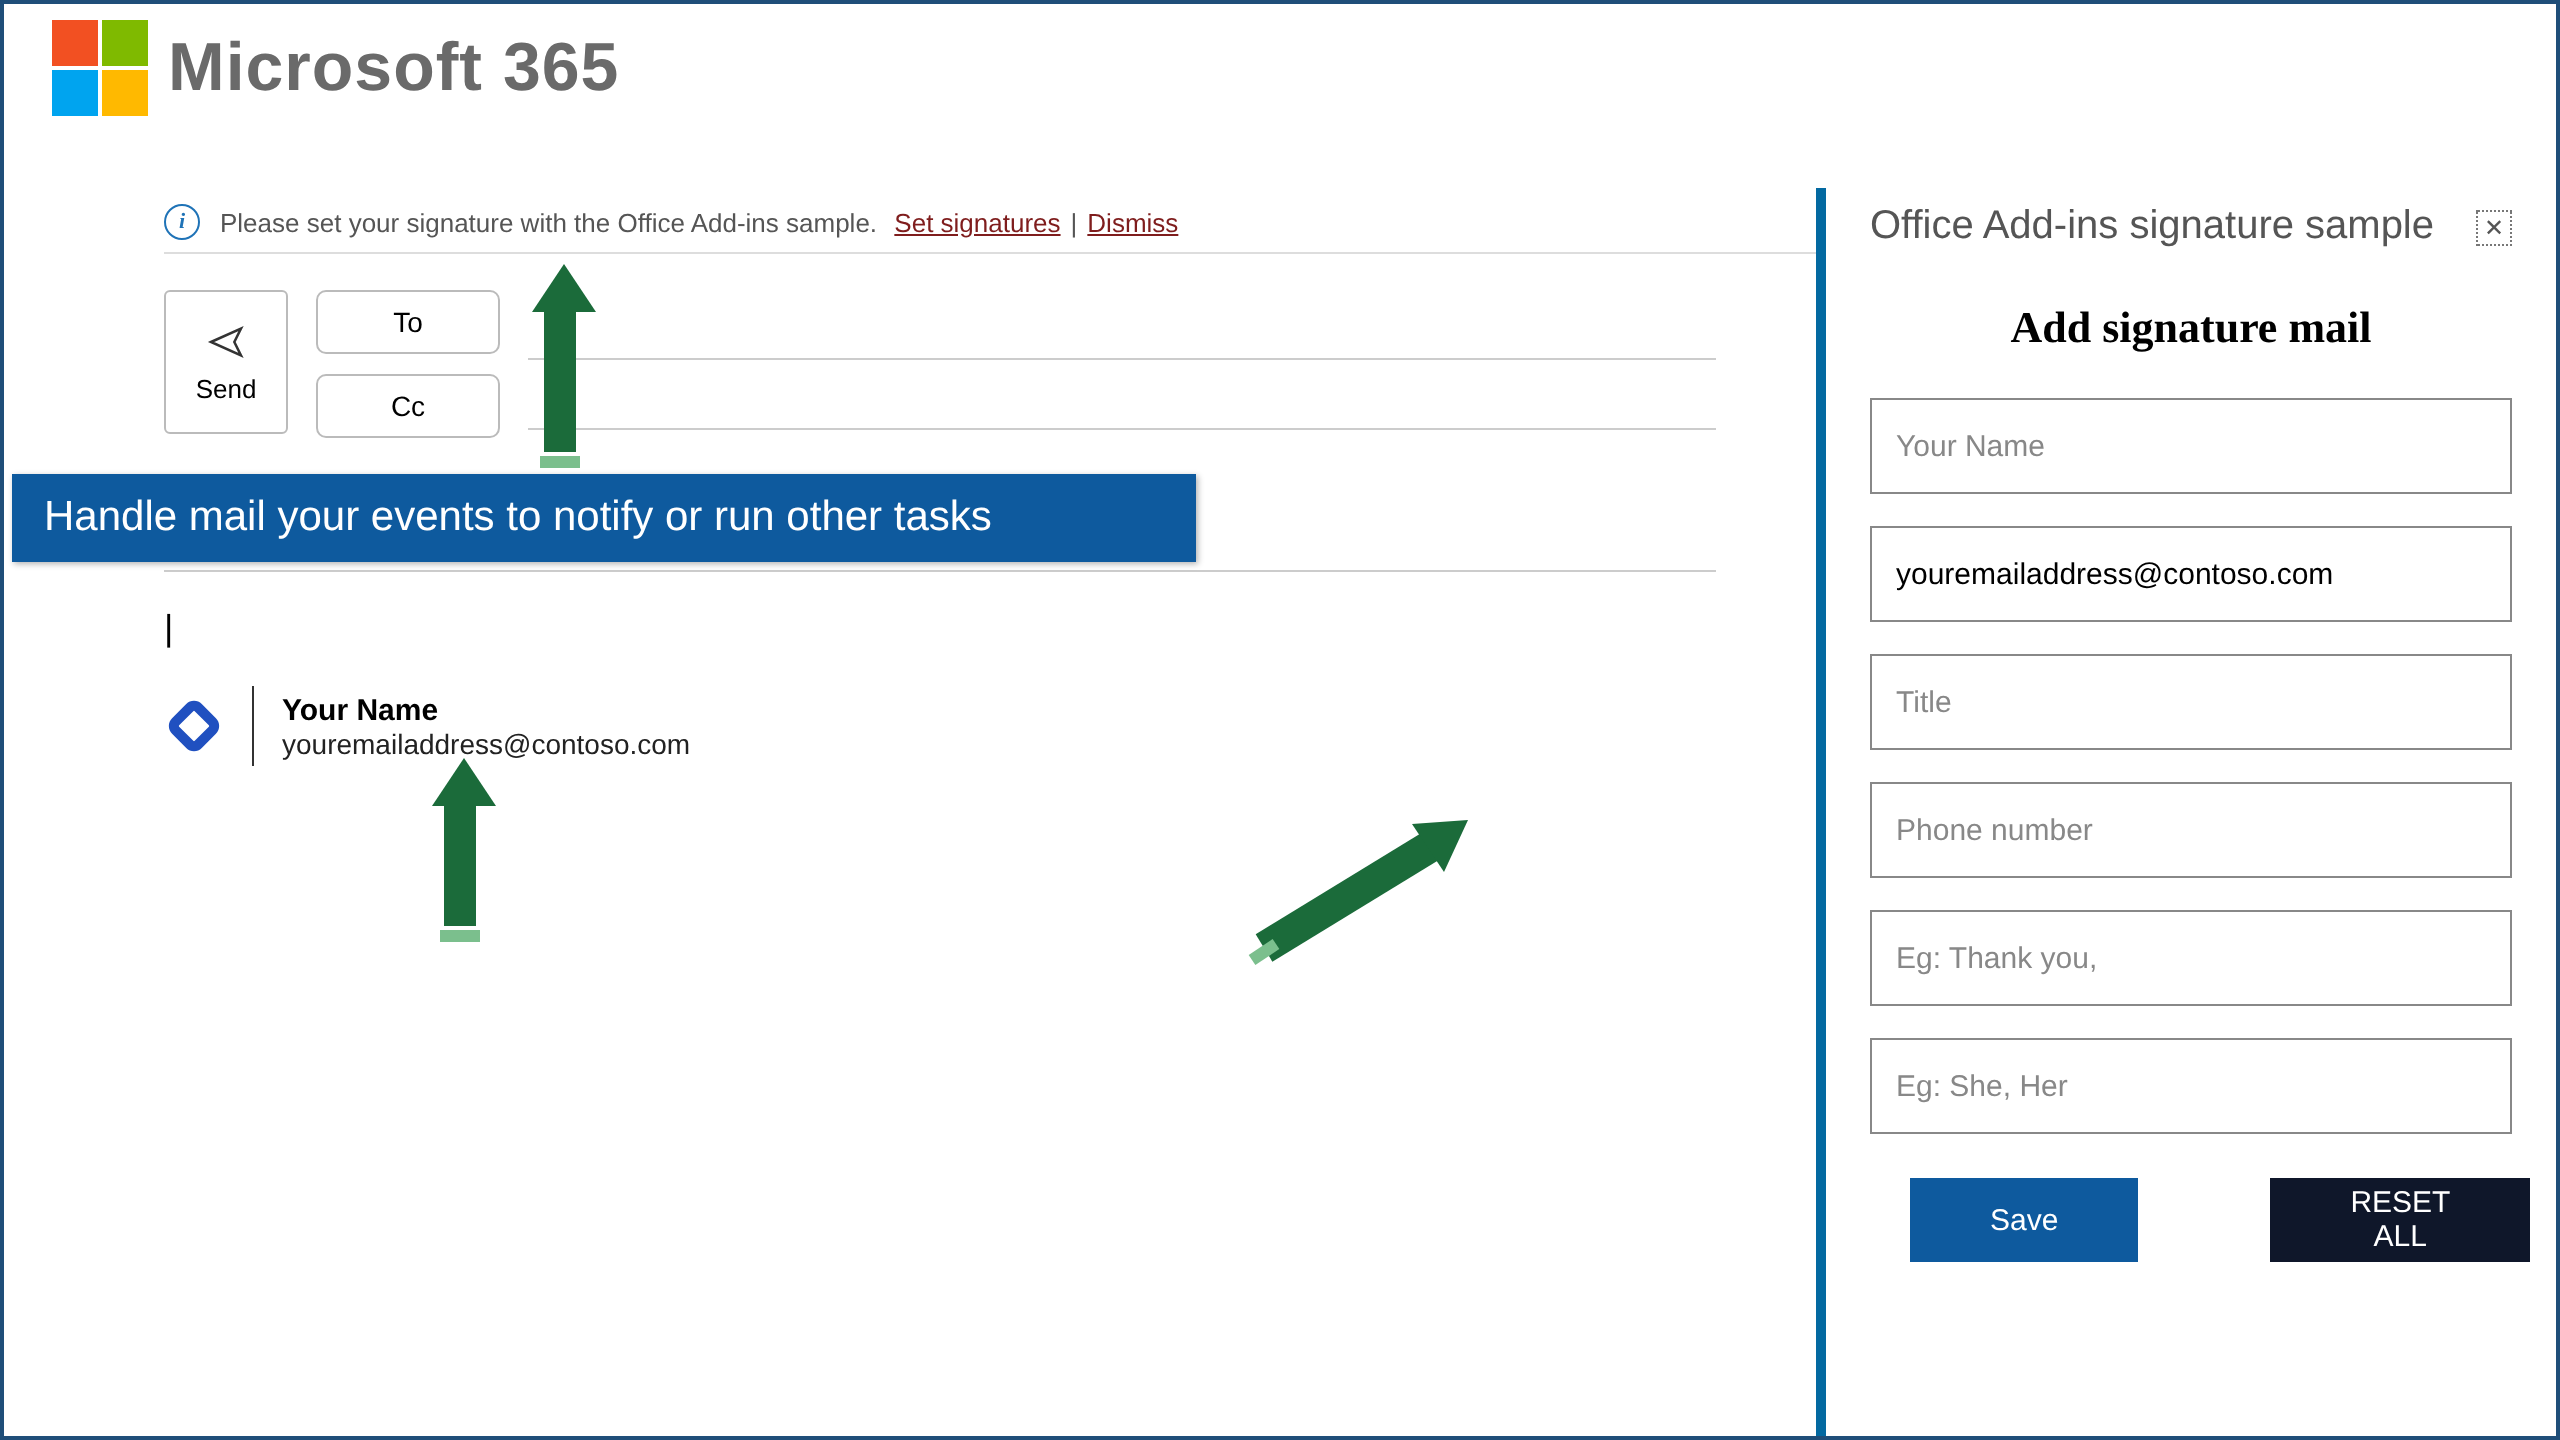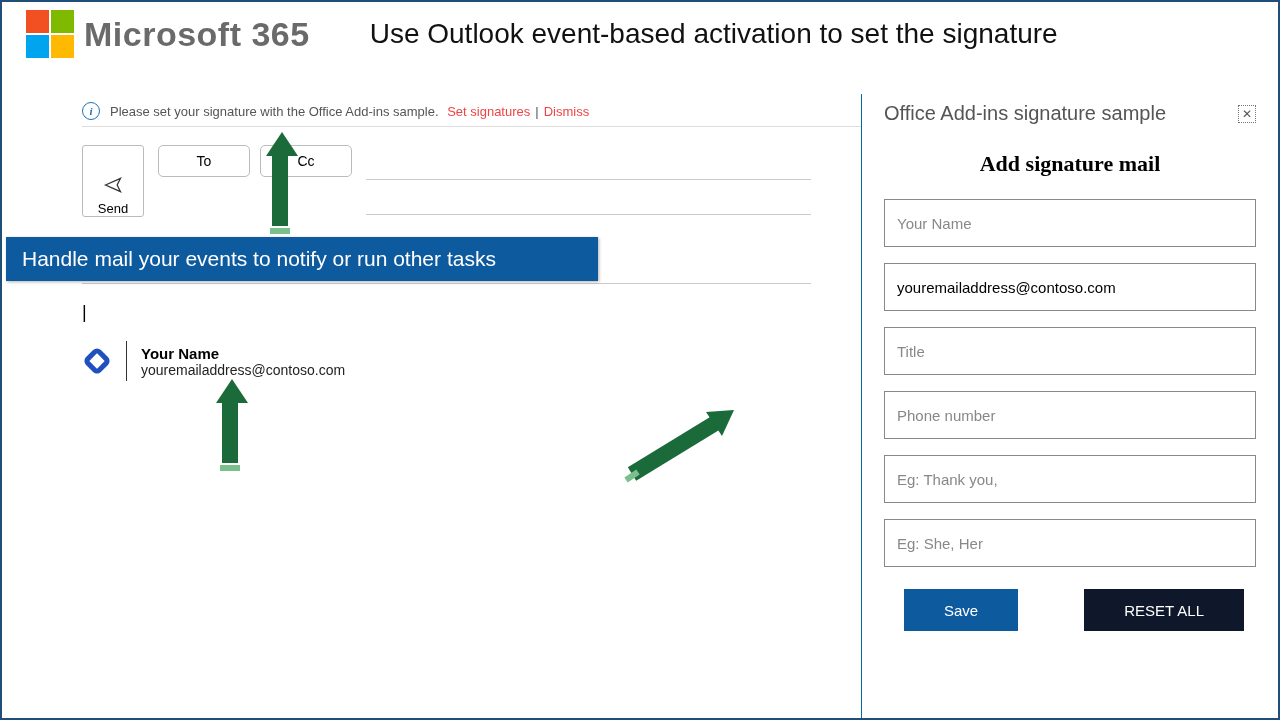--- a/index.html
+++ b/index.html
@@ -5,28 +5,28 @@
   html, body { margin:0; padding:0; font-family:"Segoe UI", Arial, sans-serif; }
   .page { width:1280px; height:720px; box-sizing:border-box; border:2px solid #1f4e79; position:relative; background:#fff; overflow:hidden; }
   .header { display:flex; align-items:center; padding:8px 24px 6px 24px; }
   .logo { width:48px; height:48px; display:grid; grid-template-columns:1fr 1fr; grid-template-rows:1fr 1fr; gap:2px; margin-right:10px; }
   .logo div { width:100%; height:100%; }
   .logo .r{background:#f25022;} .logo .g{background:#7fba00;} .logo .b{background:#00a4ef;} .logo .y{background:#ffb900;}
   .logo-text { font-size:34px; color:#6a6a6a; font-weight:600; letter-spacing:0.5px; }
   .title { font-size:28px; color:#111; margin-left:60px; }
   .content { position:absolute; top:92px; left:0; right:0; bottom:0; display:flex; }
   .left { flex:1; position:relative; padding:8px 0 0 80px; }
-  .right { width:417px; border-left:1px solid #0369a1; padding:8px 22px 0 22px; box-sizing:border-box; position:relative; }
+  .right { width:370px; border-left:5px solid #0369a1; padding:8px 22px 0 22px; box-sizing:border-box; position:relative; }
   .info-bar { display:flex; align-items:center; font-size:13px; color:#555; margin-bottom:18px; border-bottom:1px solid #ddd; padding-bottom:6px; }
   .info-icon { width:16px; height:16px; border:1.5px solid #1f73b7; border-radius:50%; color:#1f73b7; font-size:11px; font-weight:bold; display:flex; align-items:center; justify-content:center; margin-right:10px; font-style:italic; font-family:Georgia, serif; }
-  .info-bar a { color:#ef4444; margin:0 5px; cursor:pointer; }
+  .info-bar a { color:#7f1d1d; text-decoration:underline; margin:0 5px; cursor:pointer; }
   .compose-top { display:flex; align-items:flex-start; gap:14px; }
-  .send-btn { width:60px; height:70px; border:1px solid #bbb; border-radius:3px; display:flex; flex-direction:column; align-items:center; justify-content:flex-end; font-size:13px; cursor:pointer; }
+  .send-btn { width:60px; height:70px; border:1px solid #bbb; border-radius:3px; display:flex; flex-direction:column; align-items:center; justify-content:center; font-size:13px; cursor:pointer; }
   .send-btn svg { width:20px; height:20px; margin-bottom:6px; }
-  .addr-btns { display:flex; flex-direction:row; gap:10px; }
+  .addr-btns { display:flex; flex-direction:column; gap:10px; }
   .pill { width:90px; height:30px; border:1px solid #bbb; border-radius:5px; display:flex; align-items:center; justify-content:center; font-size:14px; cursor:pointer; }
   .addr-lines { flex:1; margin-right:50px; }
   .addr-line { border-bottom:1px solid #ccc; height:34px; }
   .subject-line { border-bottom:1px solid #ccc; height:36px; margin:30px 0 0 0; margin-right:50px; }
   .body-caret { margin:18px 0; font-size:18px; color:#000; }
   .sig-block { display:flex; align-items:center; gap:14px; margin-top:6px; }
   .sig-icon { width:30px; height:30px; }
   .sig-divider { width:1px; height:40px; background:#333; }
   .sig-name { font-weight:bold; font-size:15px; }
   .sig-email { font-size:14px; color:#222; }
@@ -51,21 +51,20 @@
 
 <div class="page">
   <div class="header">
     <div class="logo">
       <div class="r"></div>
         <div class="g"></div>
         <div class="b"></div>
         <div class="y"></div>
     </div>
     <div class="logo-text">Microsoft 365</div>
-    <div class="title">Use Outlook event-based activation to set the signature</div>
   </div>
 
   <div class="content">
     <div class="left">
       <div class="info-bar">
         <span class="info-icon">i</span>
         <span>Please set your signature with the Office Add-ins sample.</span>&nbsp;
         <a>Set signatures</a>
         <span>|</span>
         <a>Dismiss</a>

